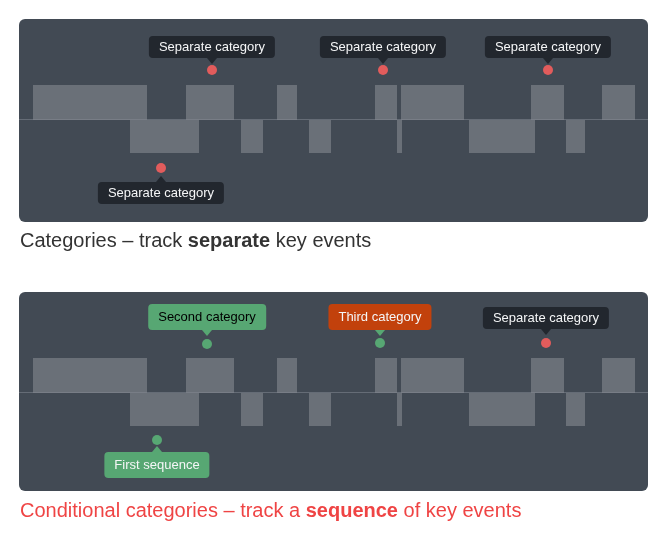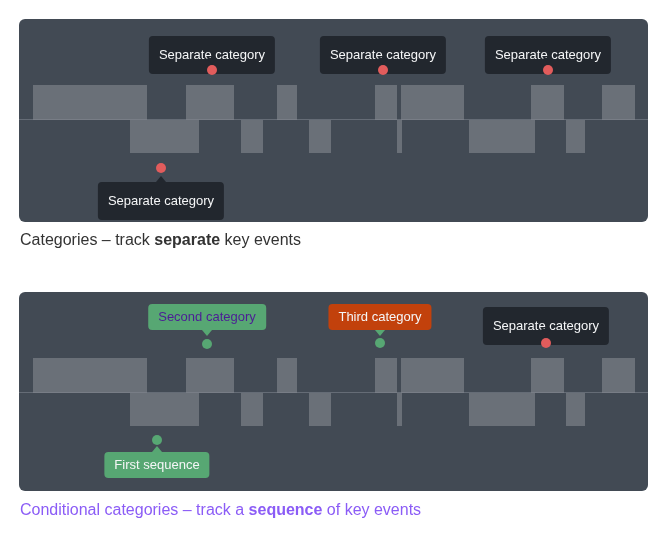--- a/index.html
+++ b/index.html
@@ -13,26 +13,26 @@
   }
   .panel-1{top:19px;}
   .panel-2{top:292px;height:199px;}
   .block{position:absolute;}
   .baseline{position:absolute;left:0;width:100%;height:1px;z-index:2;}
   .pill{
     position:absolute;z-index:4;transform:translateX(-50%);
     white-space:nowrap;font-size:13px;line-height:16px;border-radius:4px;
     font-weight:400;
   }
-  .pill.dark{padding:11px 10px;text-align:center;}
+  .pill.dark{padding:3px 10px;text-align:center;}
   .pill.green{padding:5px 10px;}
   .pointer{position:absolute;z-index:4;width:0;height:0;transform:translateX(-50%);}
   .dot{position:absolute;z-index:5;width:10px;height:10px;border-radius:50%;transform:translate(-50%,-50%);}
   .caption{
-    position:absolute;left:20px;margin:0;font-size:16px;line-height:20px;
+    position:absolute;left:20px;margin:0;font-size:20px;line-height:20px;
   }
   .caption-1{top:230px;}
   .caption-2{top:500px;}
   .caption strong{font-weight:700;}
 </style>
 </head>
 <body style="background: rgb(255, 255, 255);">
 
 <div class="panel panel-1" style="background: rgb(66, 74, 84);">
     <div class="block" style="left: 14px; top: 66px; width: 114px; height: 35px; background: rgb(106, 112, 120);"></div>
@@ -73,27 +73,27 @@
     <div class="block" style="left: 382px; top: 66px; width: 63px; height: 35px; background: rgb(106, 112, 120);"></div>
     <div class="block" style="left: 512px; top: 66px; width: 33px; height: 35px; background: rgb(106, 112, 120);"></div>
     <div class="block" style="left: 583px; top: 66px; width: 33px; height: 35px; background: rgb(106, 112, 120);"></div>
     <div class="block" style="left: 111px; top: 101px; width: 69px; height: 33px; background: rgb(106, 112, 120);"></div>
     <div class="block" style="left: 222px; top: 101px; width: 22px; height: 33px; background: rgb(106, 112, 120);"></div>
     <div class="block" style="left: 290px; top: 101px; width: 22px; height: 33px; background: rgb(106, 112, 120);"></div>
     <div class="block" style="left: 378px; top: 101px; width: 5px; height: 33px; background: rgb(106, 112, 120);"></div>
     <div class="block" style="left: 450px; top: 101px; width: 66px; height: 33px; background: rgb(106, 112, 120);"></div>
     <div class="block" style="left: 547px; top: 101px; width: 19px; height: 33px; background: rgb(106, 112, 120);"></div>
     <div class="baseline" style="top: 100px; background: rgb(131, 137, 146); opacity: 0.55;"></div>
-    <div class="pill green" style="left: 188px; top: 12px; background: rgb(87, 167, 115); color: #4c1d95;">Second category</div>
+    <div class="pill green" style="left: 188px; top: 12px; background: rgb(87, 167, 115); color: #000000;">Second category</div>
     <div class="pointer" style="left: 188px; border-left: 5px solid transparent; border-right: 5px solid transparent; top: 38px; border-top: 6px solid rgb(87, 167, 115);"></div>
     <div class="dot" style="left: 188px; top: 52px; background: rgb(87, 167, 115);"></div>
     <div class="pill green" style="left: 361px; top: 12px; background: #c2410c; color: rgb(245, 246, 247);">Third category</div>
     <div class="pointer" style="left: 361px; border-left: 5px solid transparent; border-right: 5px solid transparent; top: 38px; border-top: 6px solid rgb(87, 167, 115);"></div>
     <div class="dot" style="left: 361px; top: 51px; background: rgb(87, 167, 115);"></div>
     <div class="pill dark" style="left: 527px; top: 15px; background: rgb(34, 39, 46); color: rgb(245, 246, 247);">Separate category</div>
     <div class="pointer" style="left: 527px; border-left: 5px solid transparent; border-right: 5px solid transparent; top: 37px; border-top: 6px solid rgb(34, 39, 46);"></div>
     <div class="dot" style="left: 527px; top: 51px; background: rgb(226, 92, 92);"></div>
     <div class="pill green" style="left: 138px; top: 160px; background: rgb(87, 167, 115); color: rgb(245, 246, 247);">First sequence</div>
     <div class="pointer" style="left: 138px; border-left: 5px solid transparent; border-right: 5px solid transparent; top: 154px; border-bottom: 6px solid rgb(87, 167, 115);"></div>
     <div class="dot" style="left: 138px; top: 148px; background: rgb(87, 167, 115);"></div>
   </div>
 
-<p class="caption caption-2" style="color: #8b5cf6;"><span>Conditional categories – track a </span><strong>sequence</strong><span> of key events</span></p>
+<p class="caption caption-2" style="color: #ef4444;"><span>Conditional categories – track a </span><strong>sequence</strong><span> of key events</span></p>
 
 </body></html>

